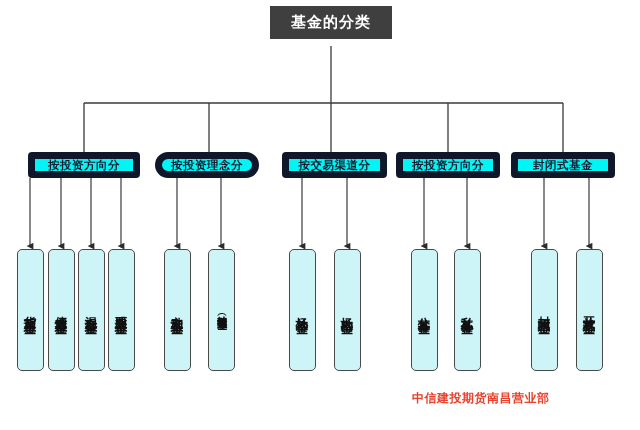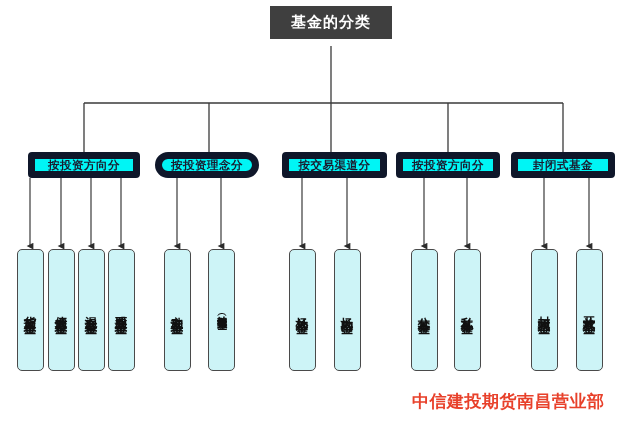--- a/index.html
+++ b/index.html
@@ -89,21 +89,21 @@
   }
   .leaf-text.small {
     font-size: 10px;
     letter-spacing: 0.5px;
   }
   
   .footer-note {
     position: absolute;
     left: 412px;
     top: 390px;
-    font-size: 17px;
+    font-size: 12px;
     font-weight: bold;
     color: #e8402a;
     letter-spacing: 0.5px;
     white-space: nowrap;
   }
 </style>
 </head>
 <body>
 
 <div id="diagram">

